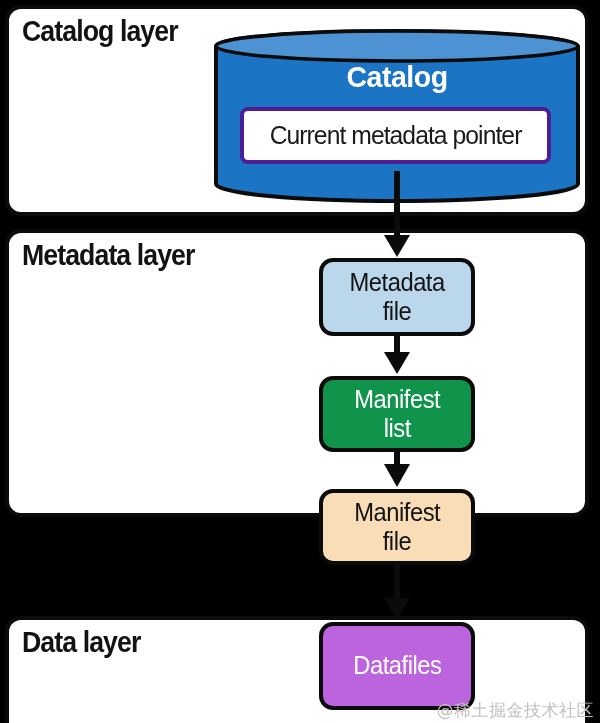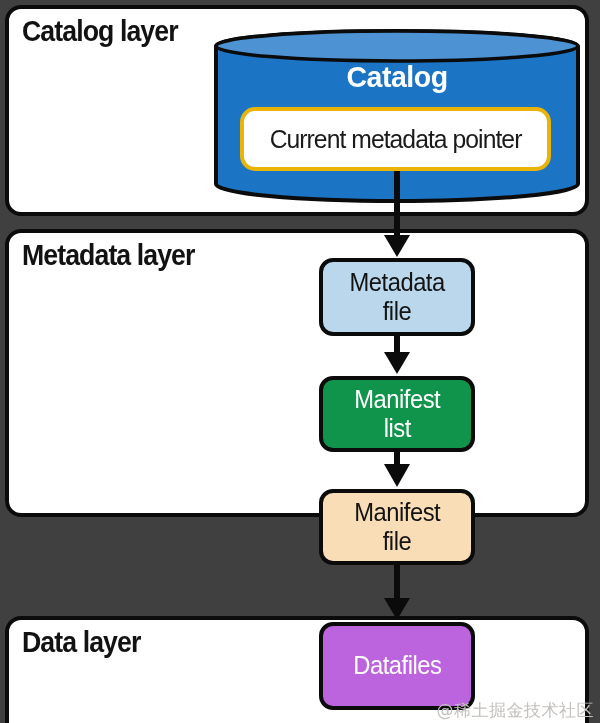--- a/index.html
+++ b/index.html
@@ -1,17 +1,17 @@
 <!DOCTYPE html>
 <html><head>
 <meta charset="utf-8">
 <style>
   html,body{margin:0;padding:0;background:#ffffff;}
   .stage{
-    position:relative;width:600px;height:723px;background:#404040;overflow:hidden;
+    position:relative;width:600px;height:723px;background:#000000;overflow:hidden;
     font-family:"Liberation Sans","DejaVu Sans",sans-serif;
   }
   .layer-box{
     position:absolute;left:5px;width:584px;
     background:#ffffff;border:4px solid #0b0b0b;border-radius:16px;
     box-sizing:border-box;
   }
   .layer-catalog{top:5px;height:211px;}
   .layer-metadata{top:229px;height:288px;}
   .layer-data{top:616px;height:131px;}
@@ -21,22 +21,22 @@
     transform:scaleX(0.92);transform-origin:left top;
     white-space:nowrap;
   }
   .svg-overlay{position:absolute;left:0;top:0;width:600px;height:723px;pointer-events:none;}
   .cyl-title{
     position:absolute;left:216px;top:60px;width:362px;
     text-align:center;color:#ffffff;font-size:30px;font-weight:bold;
     letter-spacing:-0.5px;transform:scaleX(0.95);
   }
   .pointer-box{
-    position:absolute;left:240px;top:107px;width:311px;height:64px;
-    background:#ffffff;border:4px solid #eab308;border-radius:15px;
+    position:absolute;left:240px;top:107px;width:311px;height:57px;
+    background:#ffffff;border:4px solid #4c1d95;border-radius:8px;
     box-sizing:border-box;display:flex;align-items:center;justify-content:center;
   }
   .pointer-box span{
     font-size:26px;color:#1a1a1a;letter-spacing:-1px;white-space:nowrap;
     transform:scaleX(0.95);
   }
   .node{
     position:absolute;left:319px;width:156px;
     border:4px solid #0b0b0b;border-radius:14px;box-sizing:border-box;
     display:flex;flex-direction:column;align-items:center;justify-content:center;

